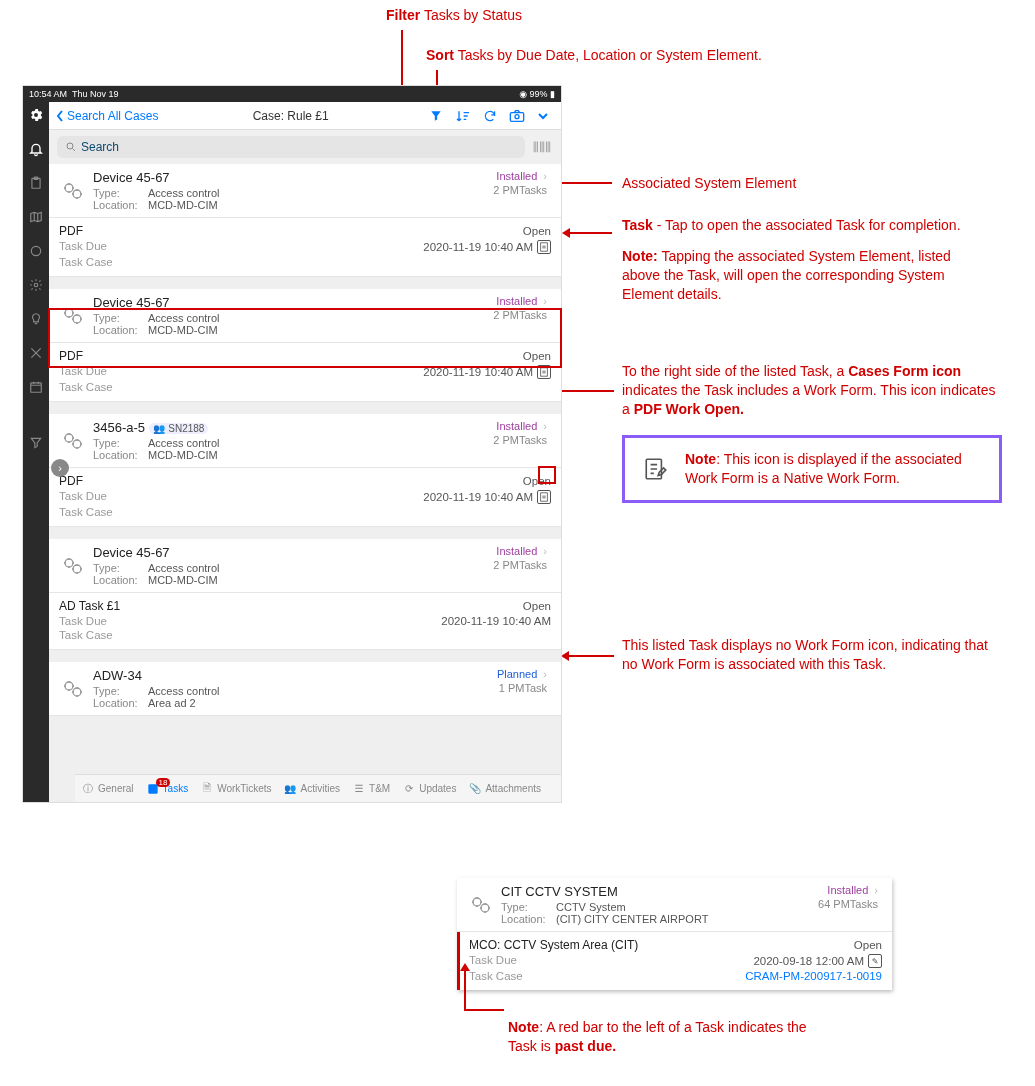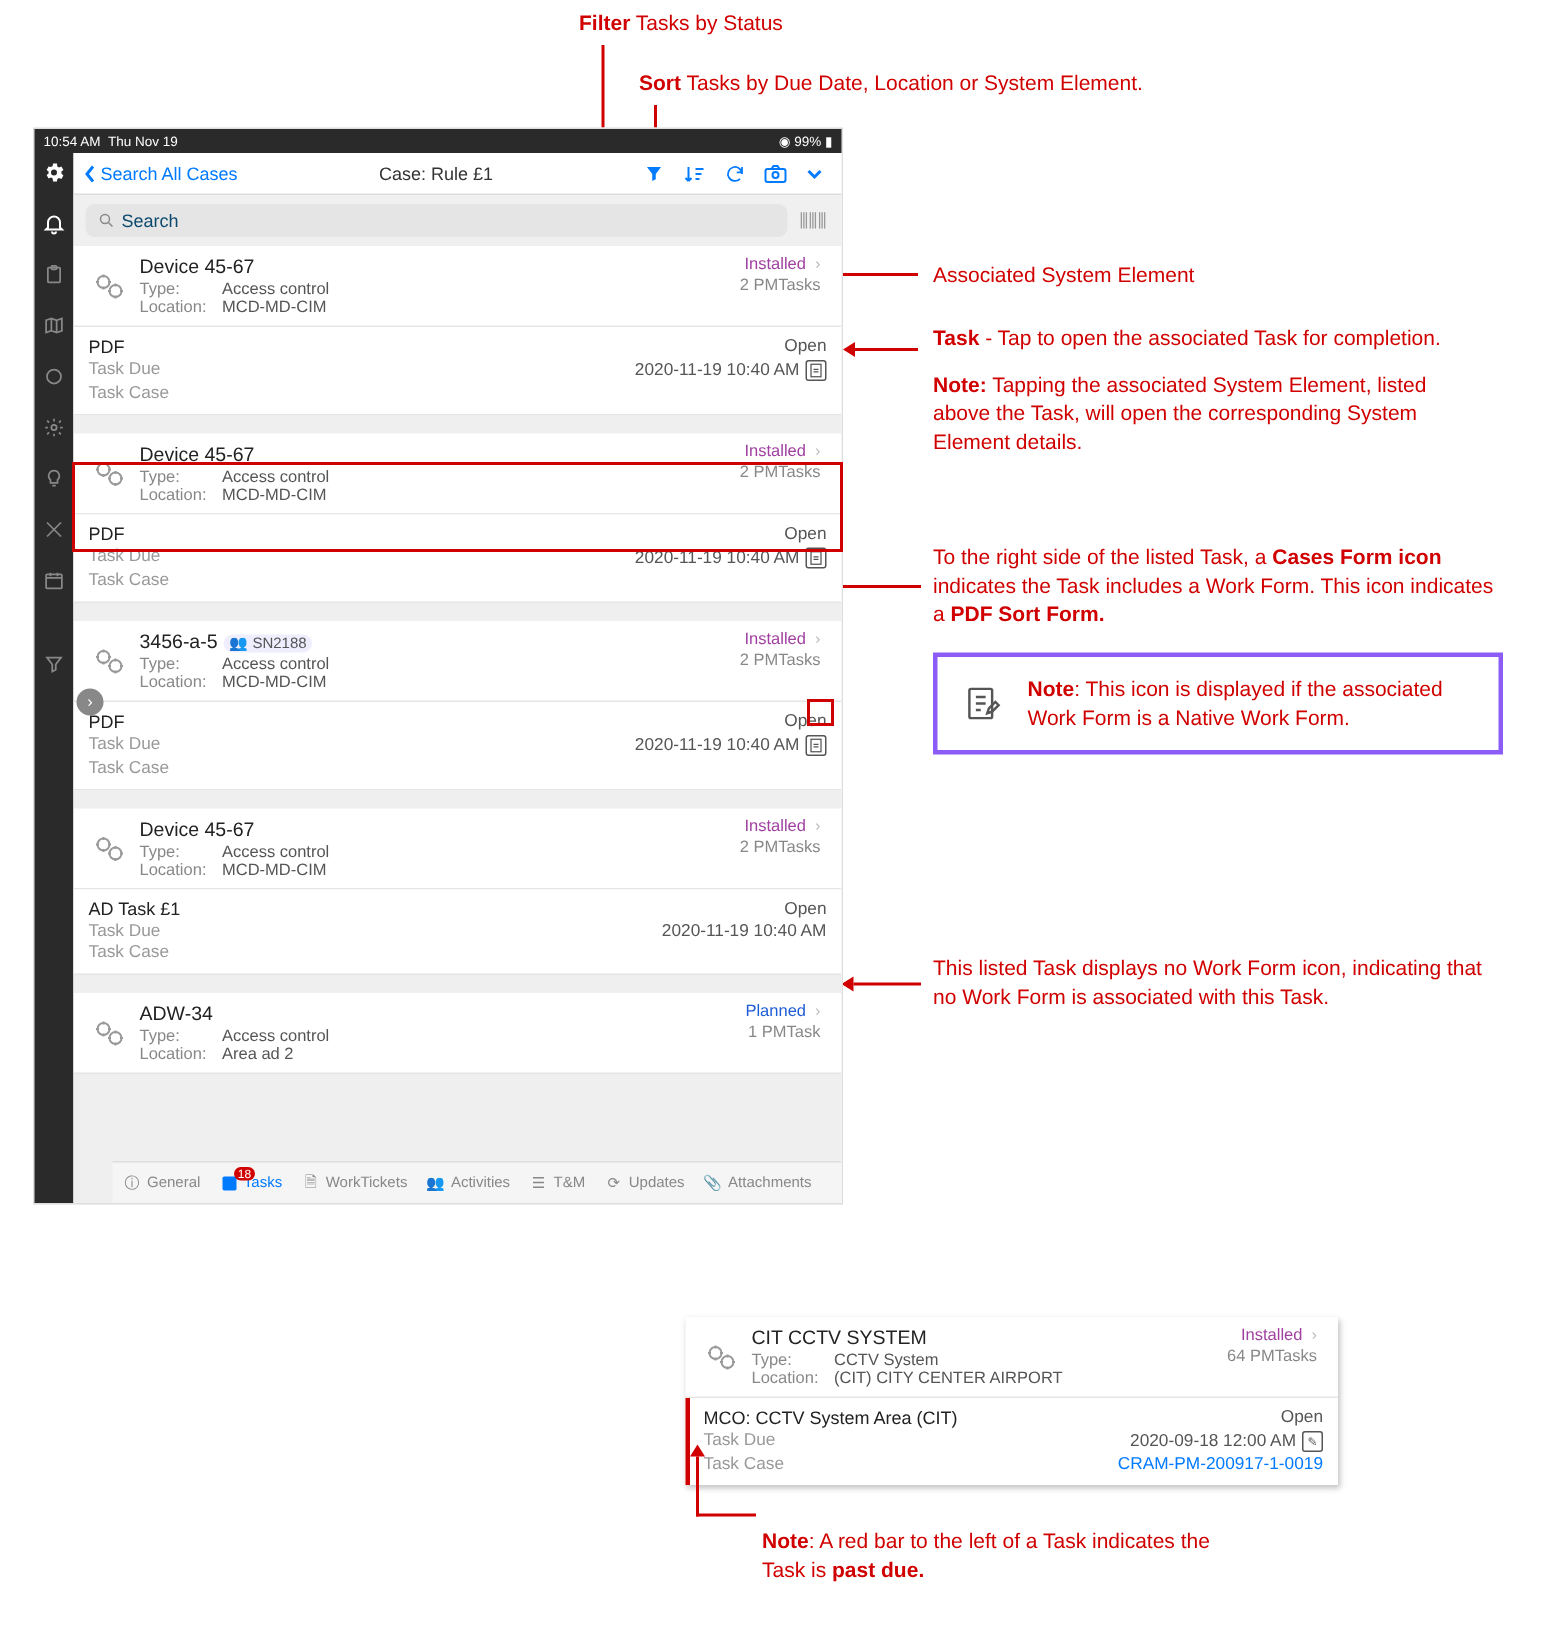--- a/index.html
+++ b/index.html
@@ -100,21 +100,21 @@
 <div class="arrow-h" style="top:182px; left:220px; width:392px;"></div>
 
 <div class="ann" style="top:216px; left:622px; width:370px;">
   <b>Task</b><span> - Tap to open the associated Task for completion.</span>
   <div style="height:12px;"></div>
   <b>Note:</b><span> Tapping the associated System Element, listed above the Task, will open the corresponding System Element details.</span>
 </div>
 <div class="arrow-h" style="top:232px; left:570px; width:42px;"></div>
 
 <div class="ann" style="top:362px; left:622px; width:385px;">
-  <span>To the right side of the listed Task, a </span><b>Cases Form icon</b><span> indicates the Task includes a Work Form. This icon indicates a </span><b>PDF Sort Form.</b>
+  <span>To the right side of the listed Task, a </span><b>Cases Form icon</b><span> indicates the Task includes a Work Form. This icon indicates a </span><b>PDF Work Open.</b>
 </div>
 <div class="arrow-h" style="top:390px; left:562px; width:52px;"></div>
 
 <div class="note-box" style="top:435px; left:622px; width:380px;">
   <svg class="nb-ico" viewBox="0 0 24 24" fill="none" stroke="#555" stroke-width="1.5">
     <rect x="3" y="3" width="14" height="18" rx="1"></rect>
     <path d="M7 8h6M7 12h6M7 16h3"></path>
     <path d="M15 15l4-4 2 2-4 4-3 1z"></path>
   </svg>
   <div class="nb-txt">

